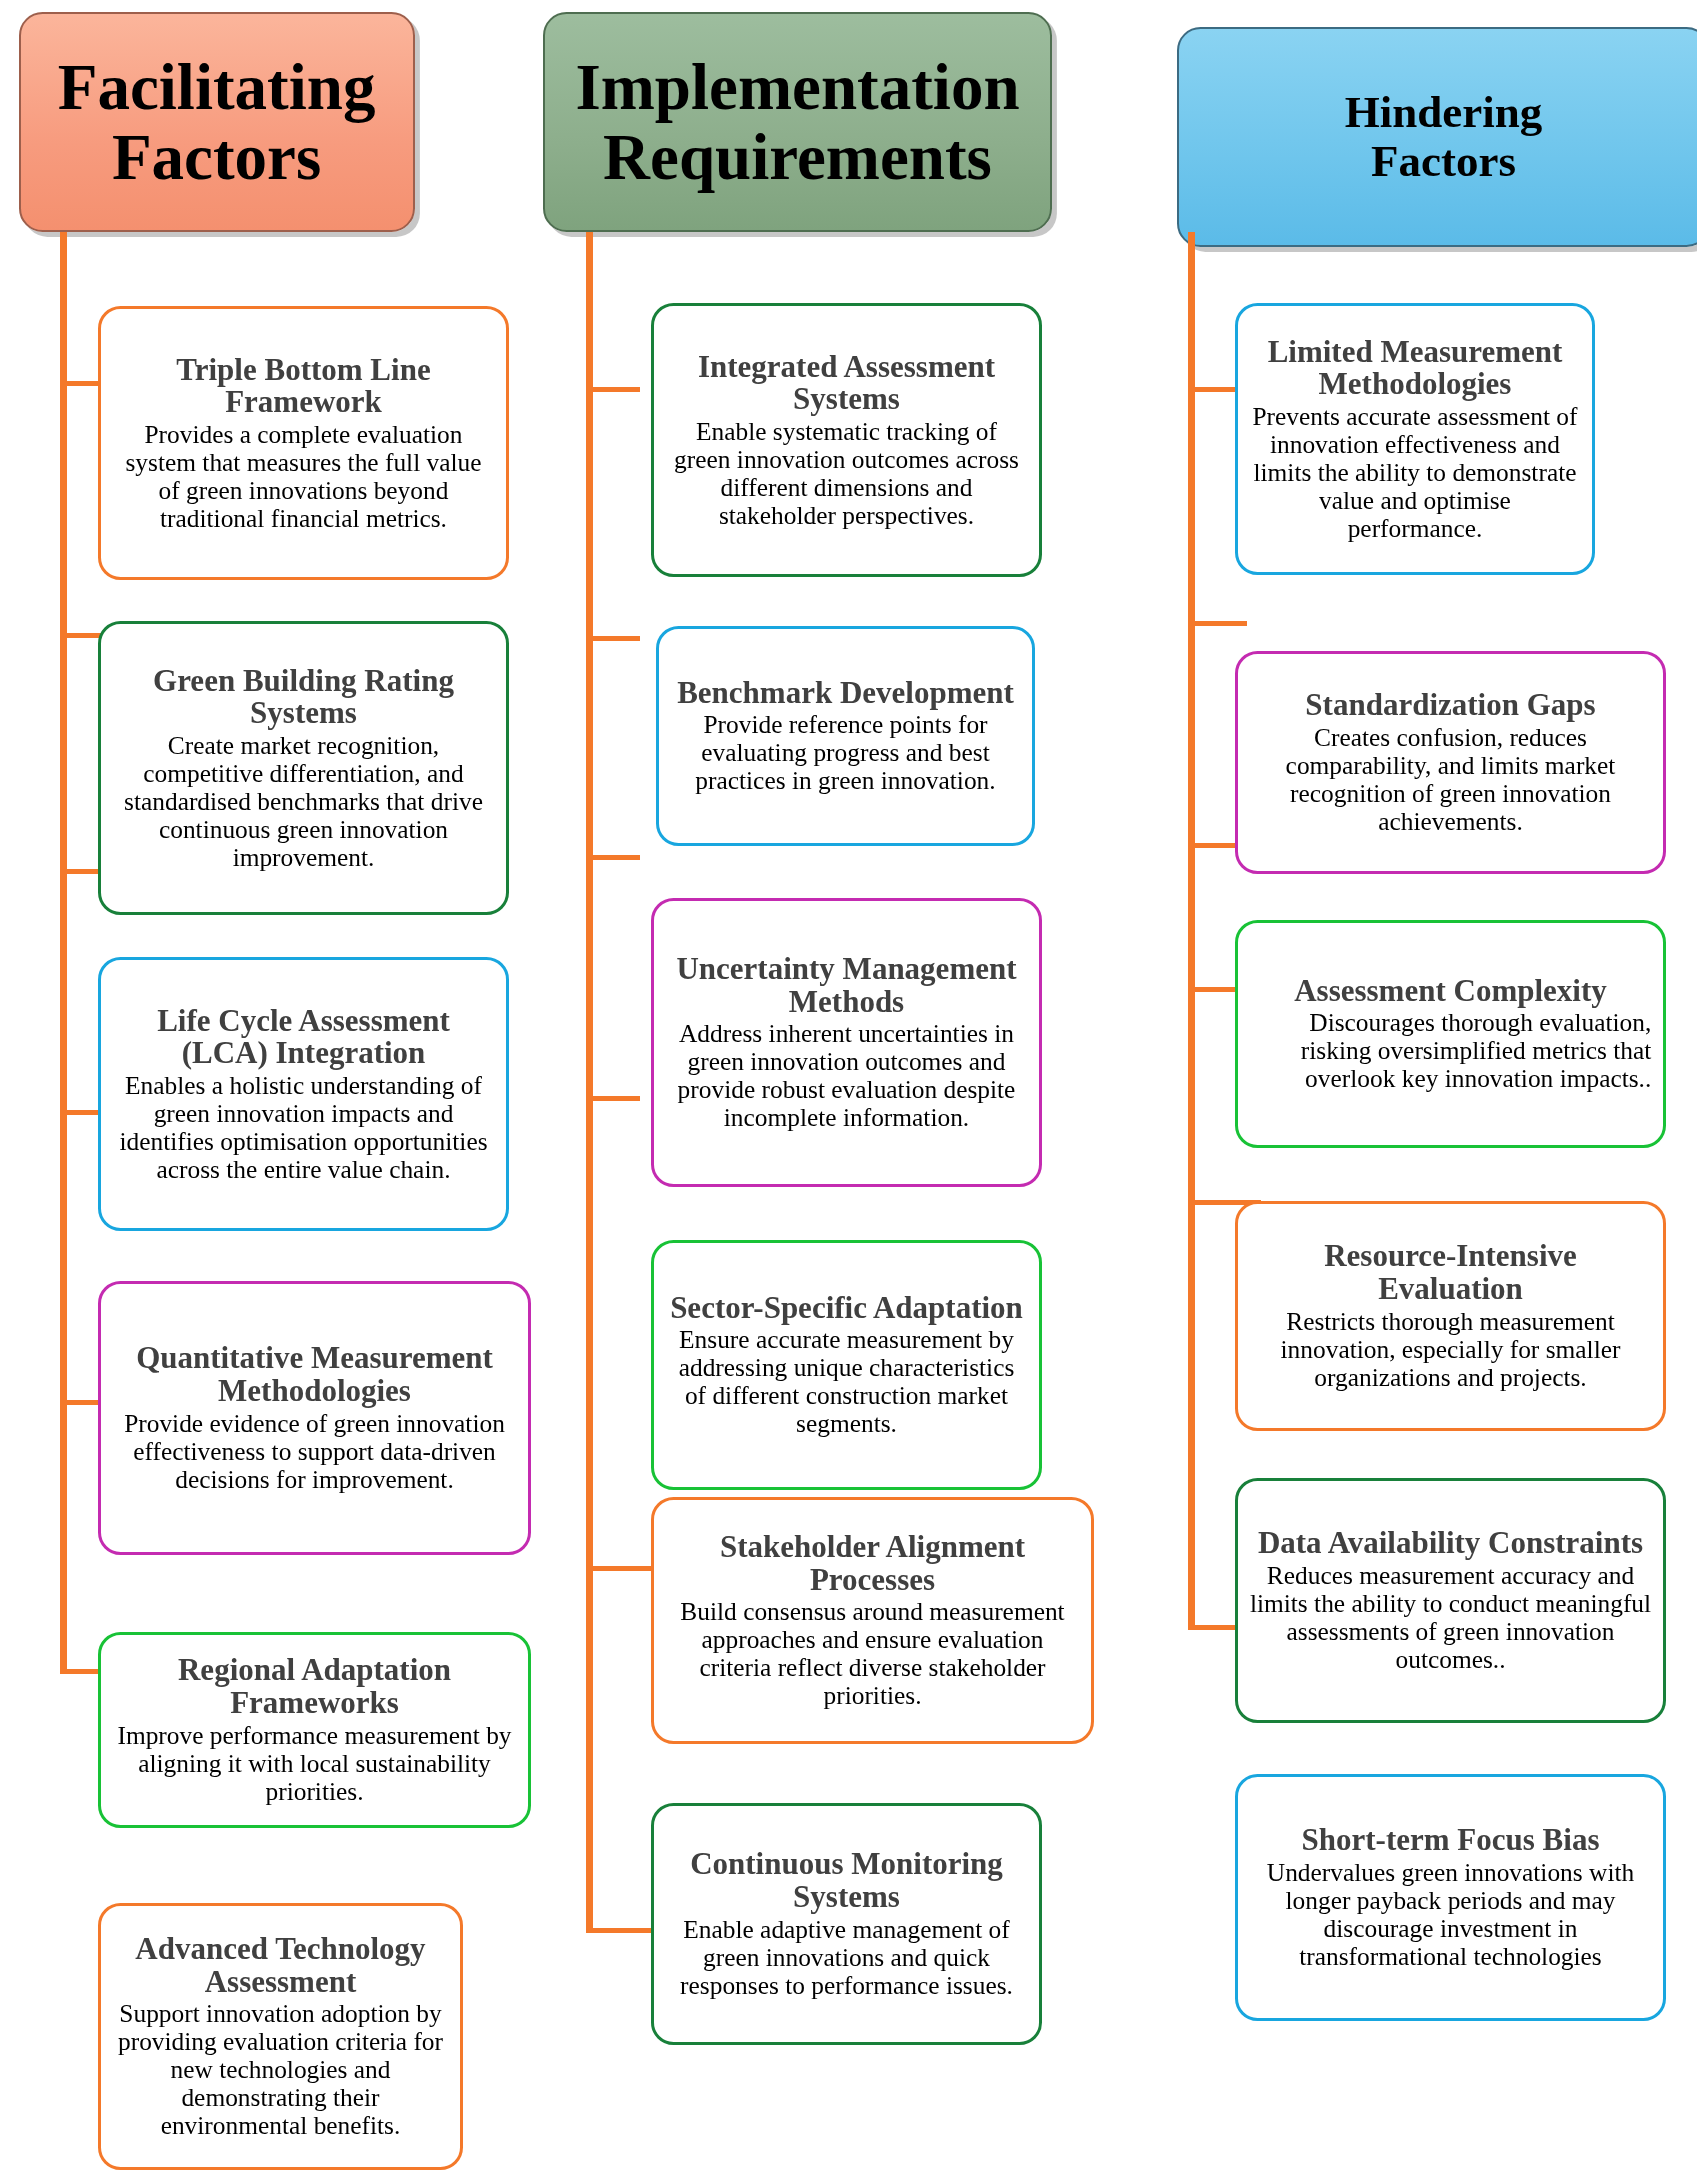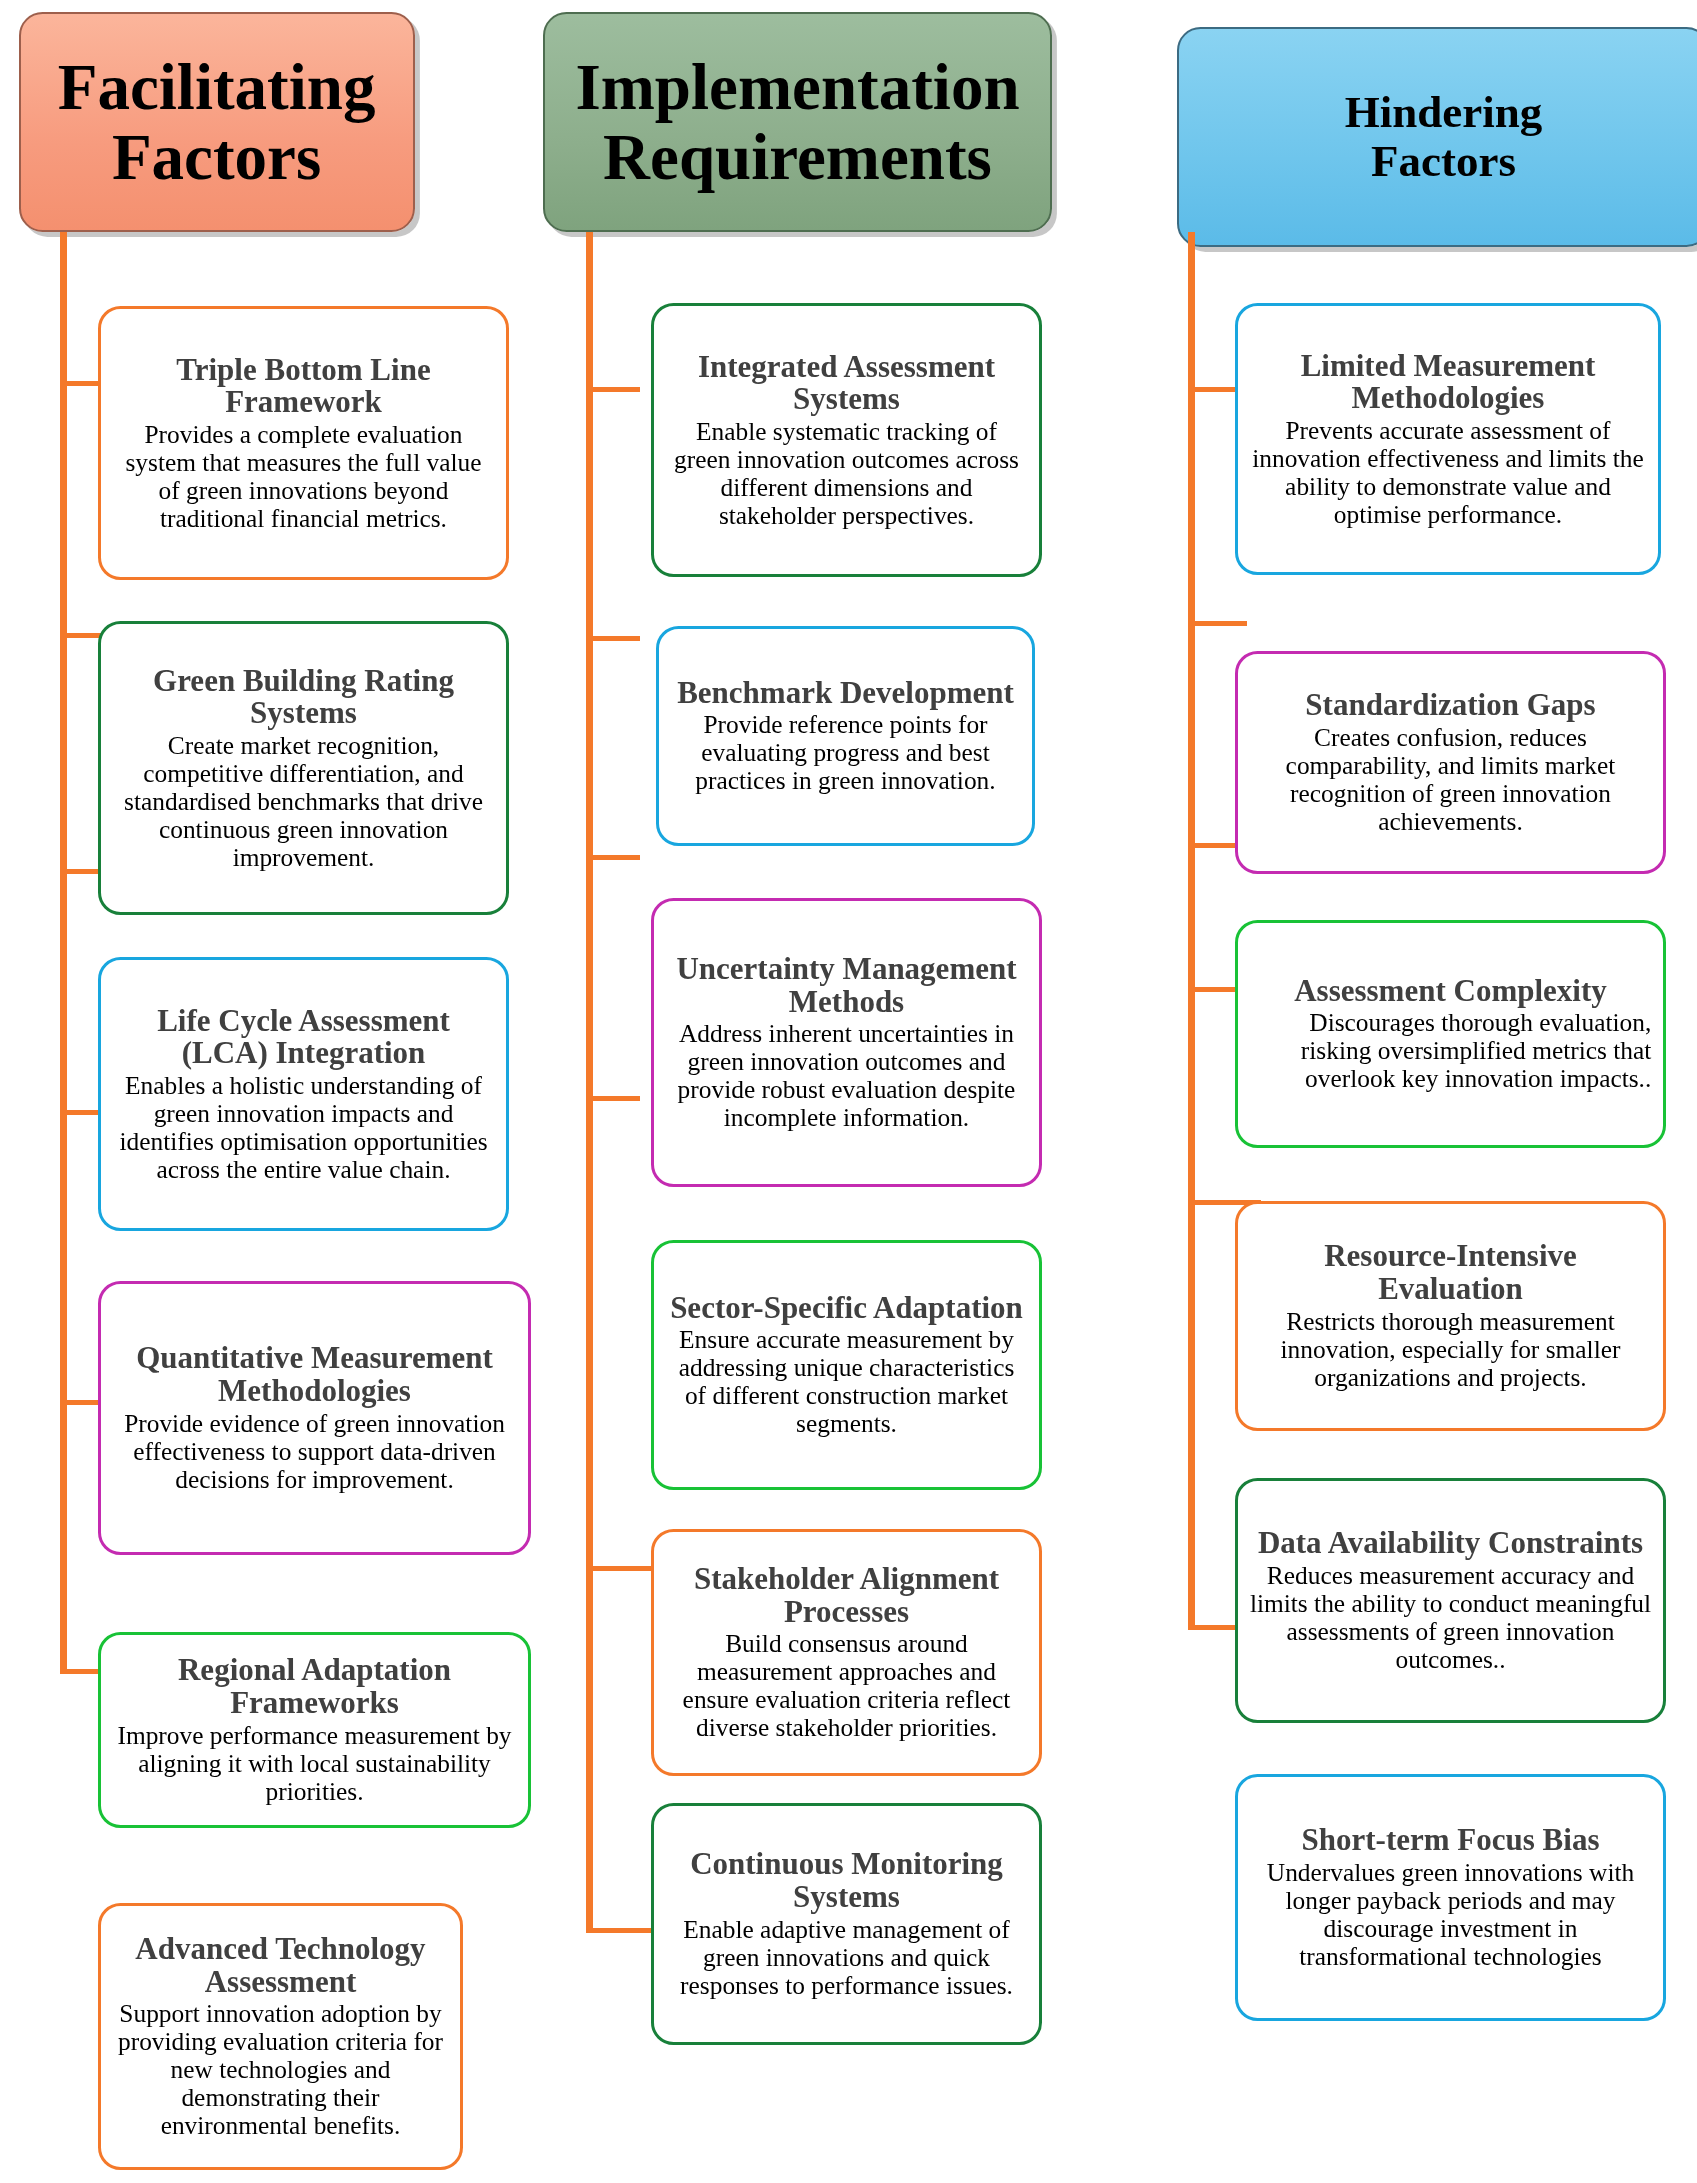--- a/index.html
+++ b/index.html
@@ -148,21 +148,21 @@
   <div class="card c-magenta" style="left:651px;top:898px;width:391px;height:289px;">
     <div class="t">Uncertainty Management Methods</div>
     <div class="d">Address inherent uncertainties in green innovation outcomes and provide robust evaluation despite incomplete information.</div>
   </div>
 
   <div class="card c-green" style="left:651px;top:1240px;width:391px;height:250px;">
     <div class="t">Sector-Specific Adaptation</div>
     <div class="d">Ensure accurate measurement by addressing unique characteristics of different construction market segments.</div>
   </div>
 
-  <div class="card c-orange" style="left:651px;top:1497px;width:391px;height:247px;margin-top:32px;">
+  <div class="card c-orange" style="left:651px;top:1497px;width:443px;height:247px;">
     <div class="t">Stakeholder Alignment Processes</div>
     <div class="d">Build consensus around measurement approaches and ensure evaluation criteria reflect diverse stakeholder priorities.</div>
   </div>
 
   <div class="card c-dgreen" style="left:651px;top:1803px;width:391px;height:242px;text-align:center;">
     <div class="t">Continuous Monitoring Systems</div>
     <div class="d">Enable adaptive management of green innovations and quick responses to performance issues.</div>
   </div>
 
   <div class="hdr hdr-hin">
@@ -172,21 +172,21 @@
     </div>
   </div>
   <div class="trunk" style="left:1188px;top:232px;height:1398px;"></div>
   <div class="stub" style="left:1188px;top:387px;width:59px;"></div>
   <div class="stub" style="left:1188px;top:621px;width:59px;"></div>
   <div class="stub" style="left:1188px;top:843px;width:59px;"></div>
   <div class="stub" style="left:1188px;top:987px;width:73px;"></div>
   <div class="stub" style="left:1188px;top:1200px;width:73px;"></div>
   <div class="stub" style="left:1188px;top:1625px;width:73px;"></div>
 
-  <div class="card c-blue" style="left:1235px;top:303px;width:426px;height:272px;">
+  <div class="card c-blue" style="left:1235px;top:303px;width:360px;height:272px;">
     <div class="t">Limited Measurement Methodologies</div>
     <div class="d">Prevents accurate assessment of innovation effectiveness and limits the ability to demonstrate value and optimise performance.</div>
   </div>
 
   <div class="card c-magenta" style="left:1235px;top:651px;width:431px;height:223px;">
     <div class="t">Standardization Gaps</div>
     <div class="d">Creates confusion, reduces comparability, and limits market recognition of green innovation achievements.</div>
   </div>
 
   <div class="card c-green" style="left:1235px;top:920px;width:431px;height:228px;text-align:right;">

